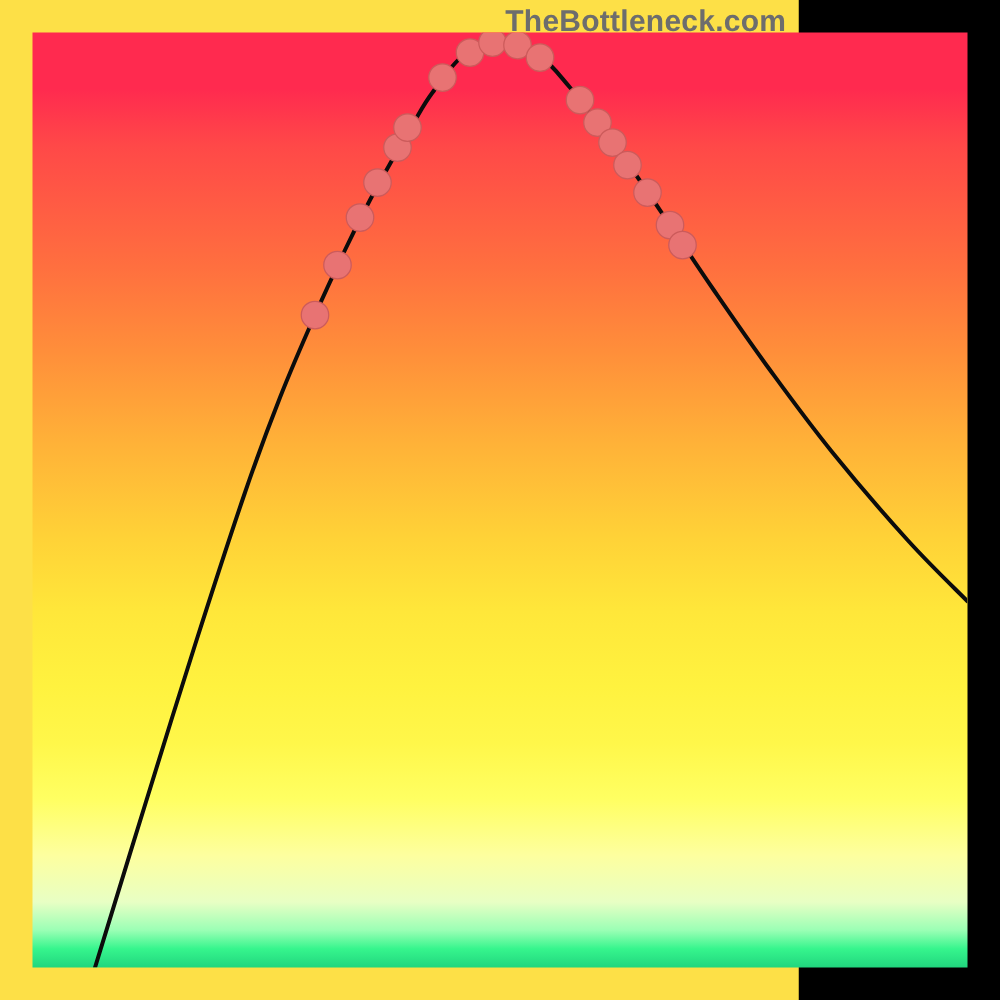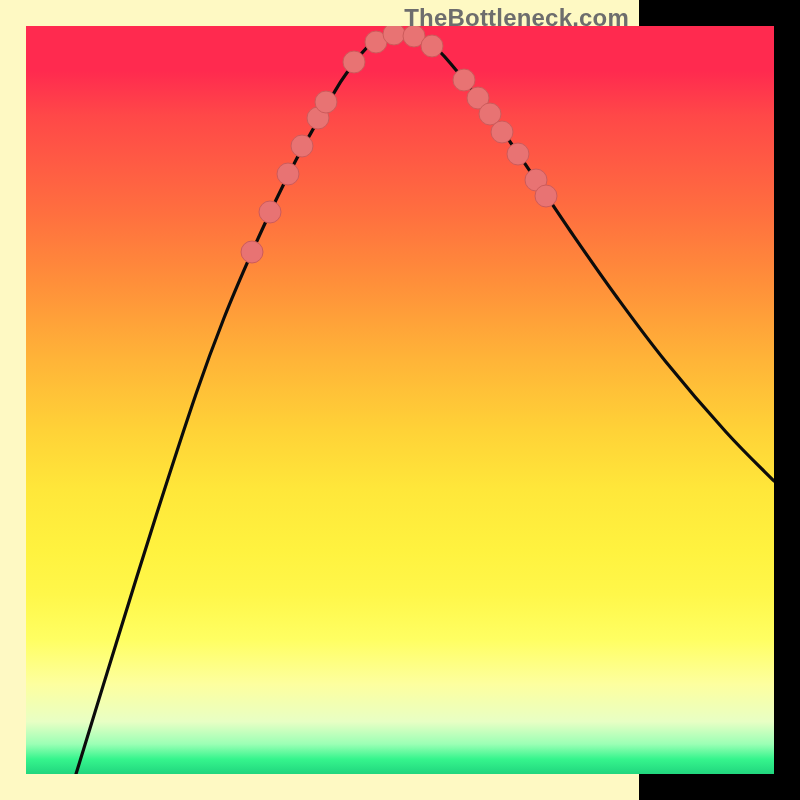--- a/index.html
+++ b/index.html
@@ -7,21 +7,21 @@
     padding: 0;
     width: 800px;
     height: 800px;
     overflow: hidden;
     background: #000;
   }
   .frame {
     position: relative;
     width: 639px;
     height: 800px;
-    background: #fef9c3;
+    background: #fde047;
   }
   .plot {
     position: absolute;
     left: 26px;
     top: 26px;
     width: 748px;
     height: 748px;
     overflow: hidden;
     background: linear-gradient(to bottom,
       #ff2a4f 0%,

